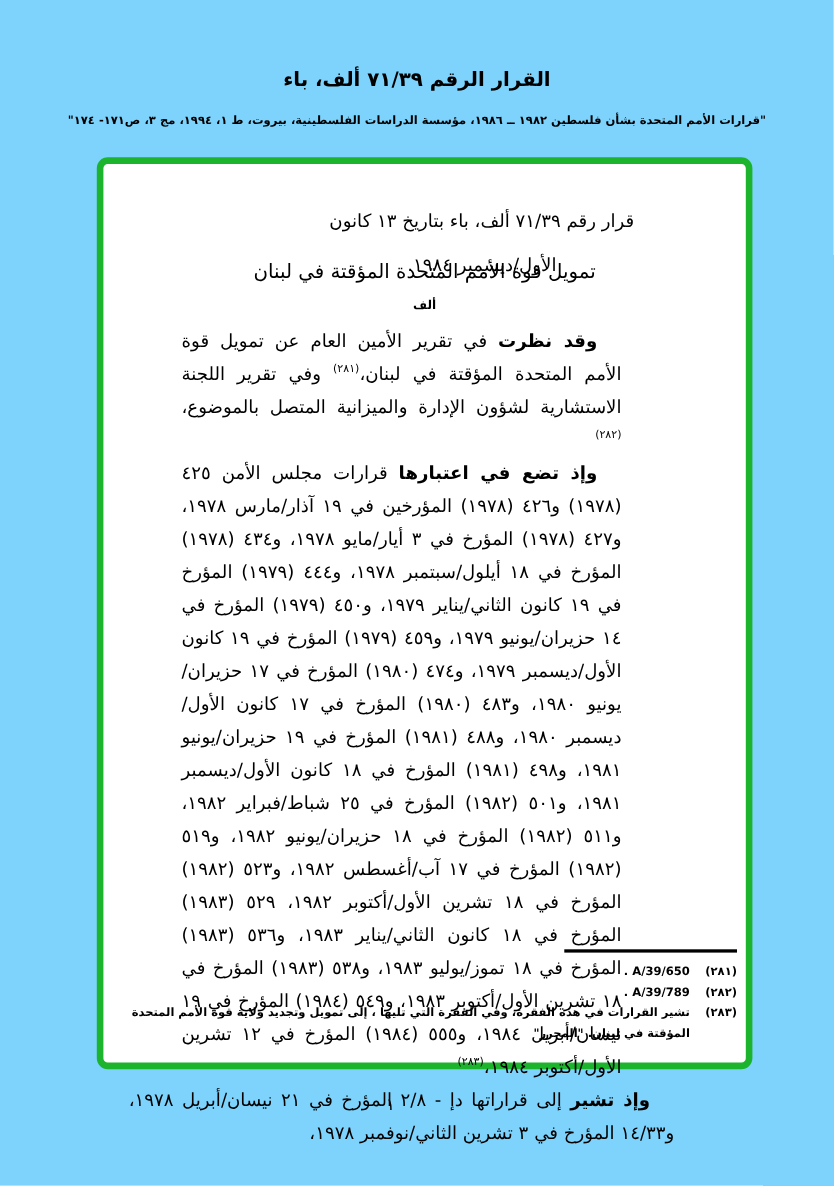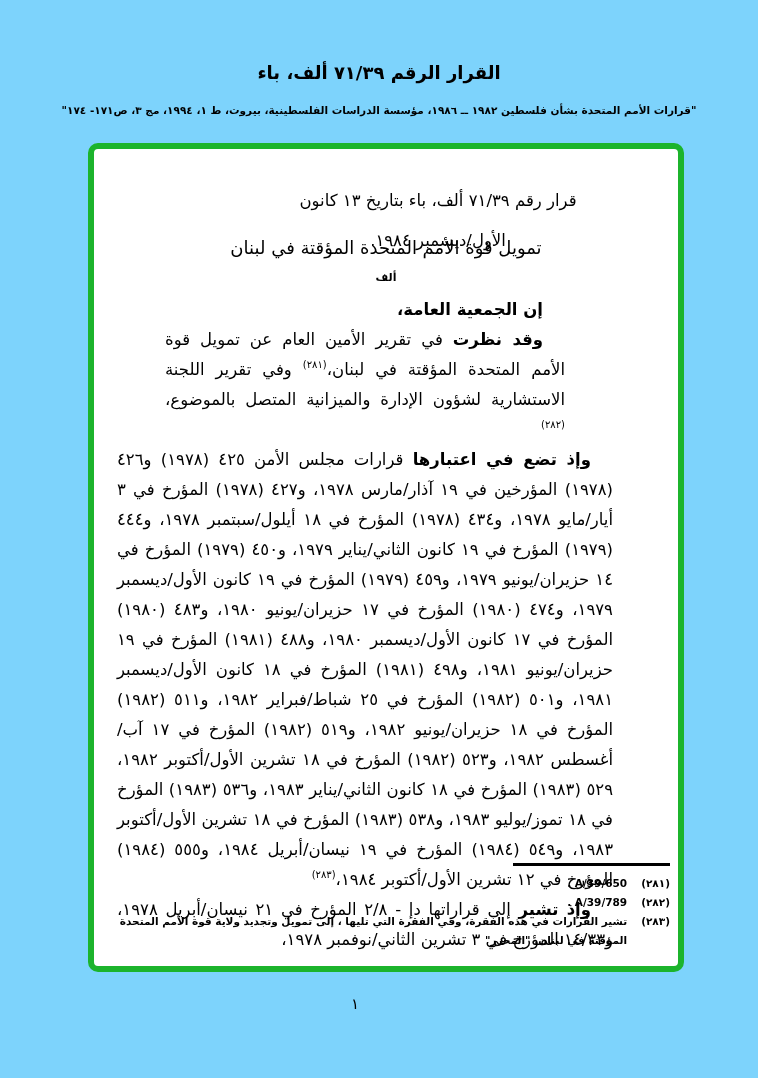--- a/index.html
+++ b/index.html
@@ -45,21 +45,20 @@
 
   <div class="hdr-title">القرار الرقم ٧١/٣٩ ألف، باء</div>
   <div class="hdr-src">"قرارات الأمم المتحدة بشأن فلسطين ١٩٨٢ ــ ١٩٨٦، مؤسسة الدراسات الفلسطينية، بيروت، ط ١، ١٩٩٤، مج ٣، ص١٧١- ١٧٤"</div>
 
   <div class="res-box" style="border-color: rgb(28, 180, 44);">
     <div class="intro">قرار رقم ٧١/٣٩ ألف، باء بتاريخ ١٣ كانون الأول/ديسمبر ١٩٨٤.</div>
     <div class="subject">تمويل قوة الأمم المتحدة المؤقتة في لبنان</div>
     <div class="alef">ألف</div>
 
     <div class="paras">
-        <p class="para"><span class="seg-b">إن الجمعية العامة،</span></p>
         <p class="para"><span class="seg-b">وقد نظرت</span><span> في تقرير الأمين العام عن تمويل قوة الأمم المتحدة المؤقتة في لبنان،</span><span class="seg-sup">(٢٨١)</span><span> وفي تقرير اللجنة الاستشارية لشؤون الإدارة والميزانية المتصل بالموضوع،</span><span class="seg-sup">(٢٨٢)</span></p>
         <p class="para"><span class="seg-b">وإذ تضع في اعتبارها</span><span> قرارات مجلس الأمن ٤٢٥ (١٩٧٨) و٤٢٦ (١٩٧٨) المؤرخين في ١٩ آذار/مارس ١٩٧٨، و٤٢٧ (١٩٧٨) المؤرخ في ٣ أيار/مايو ١٩٧٨، و٤٣٤ (١٩٧٨) المؤرخ في ١٨ أيلول/سبتمبر ١٩٧٨، و٤٤٤ (١٩٧٩) المؤرخ في ١٩ كانون الثاني/يناير ١٩٧٩، و٤٥٠ (١٩٧٩) المؤرخ في ١٤ حزيران/يونيو ١٩٧٩، و٤٥٩ (١٩٧٩) المؤرخ في ١٩ كانون الأول/ديسمبر ١٩٧٩، و٤٧٤ (١٩٨٠) المؤرخ في ١٧ حزيران/يونيو ١٩٨٠، و٤٨٣ (١٩٨٠) المؤرخ في ١٧ كانون الأول/ديسمبر ١٩٨٠، و٤٨٨ (١٩٨١) المؤرخ في ١٩ حزيران/يونيو ١٩٨١، و٤٩٨ (١٩٨١) المؤرخ في ١٨ كانون الأول/ديسمبر ١٩٨١، و٥٠١ (١٩٨٢) المؤرخ في ٢٥ شباط/فبراير ١٩٨٢، و٥١١ (١٩٨٢) المؤرخ في ١٨ حزيران/يونيو ١٩٨٢، و٥١٩ (١٩٨٢) المؤرخ في ١٧ آب/أغسطس ١٩٨٢، و٥٢٣ (١٩٨٢) المؤرخ في ١٨ تشرين الأول/أكتوبر ١٩٨٢، ٥٢٩ (١٩٨٣) المؤرخ في ١٨ كانون الثاني/يناير ١٩٨٣، و٥٣٦ (١٩٨٣) المؤرخ في ١٨ تموز/يوليو ١٩٨٣، و٥٣٨ (١٩٨٣) المؤرخ في ١٨ تشرين الأول/أكتوبر ١٩٨٣، و٥٤٩ (١٩٨٤) المؤرخ في ١٩ نيسان/أبريل ١٩٨٤، و٥٥٥ (١٩٨٤) المؤرخ في ١٢ تشرين الأول/أكتوبر ١٩٨٤،</span><span class="seg-sup">(٢٨٣)</span></p>
         <p class="para"><span class="seg-b">وإذ تشير</span><span> إلى قراراتها دإ - ٢/٨ المؤرخ في ٢١ نيسان/أبريل ١٩٧٨، و١٤/٣٣ المؤرخ في ٣ تشرين الثاني/نوفمبر ١٩٧٨،</span></p>
       </div>
 
     <div class="footnotes">
       <div class="fn-sep"></div>
       <div>
           <div class="fn-row">
             <span class="fn-marker">(٢٨١)</span>

